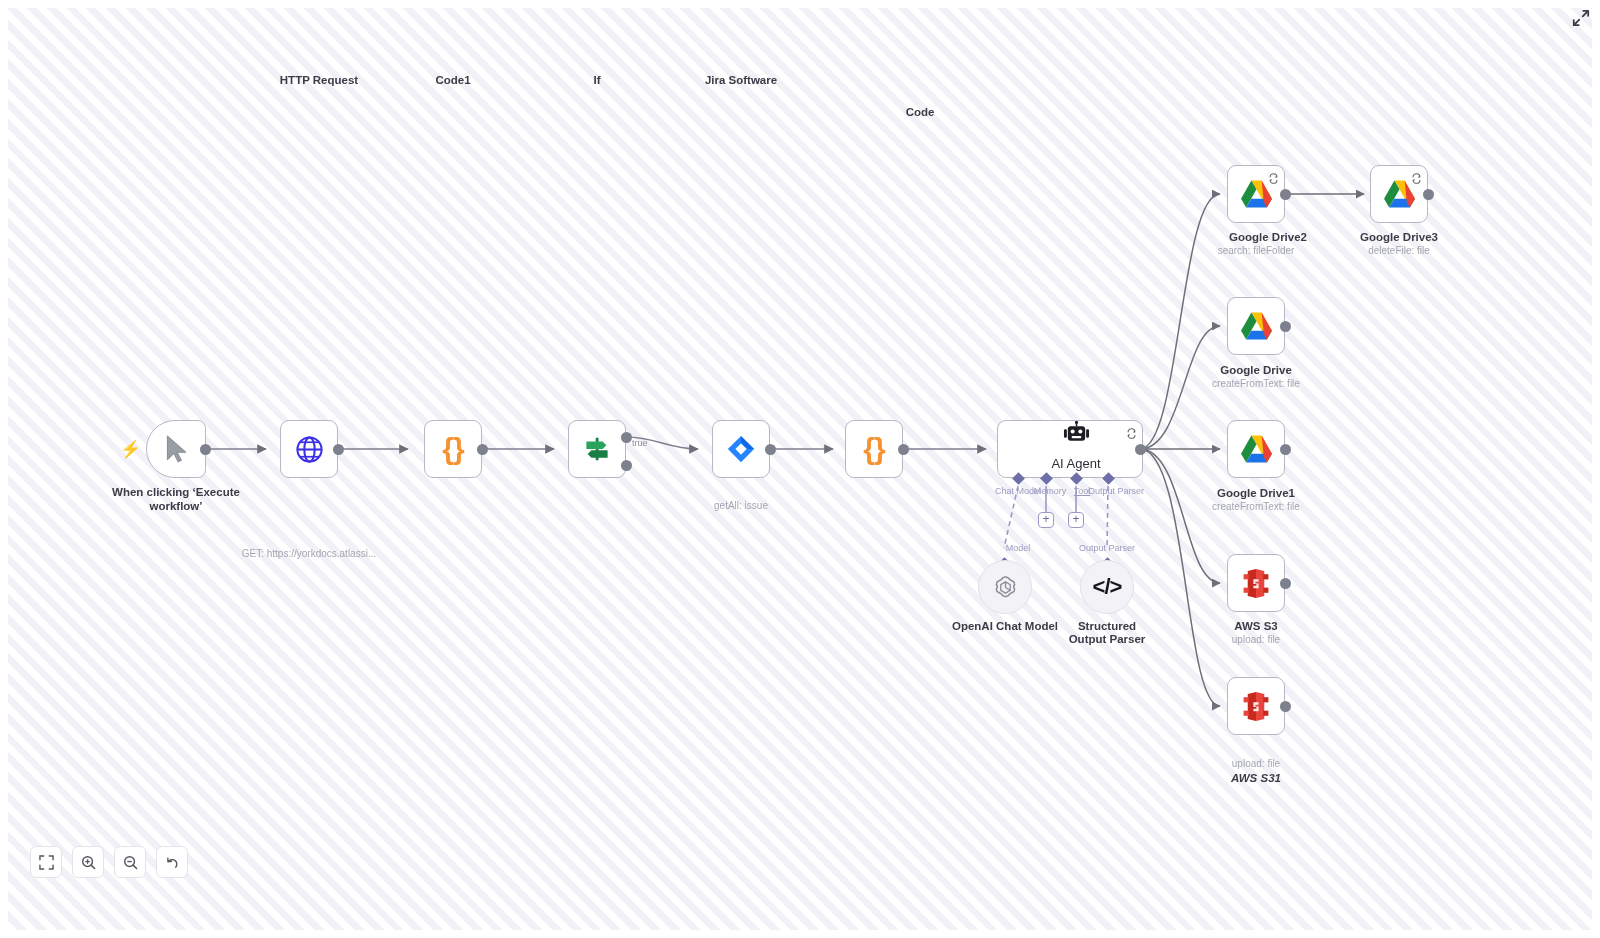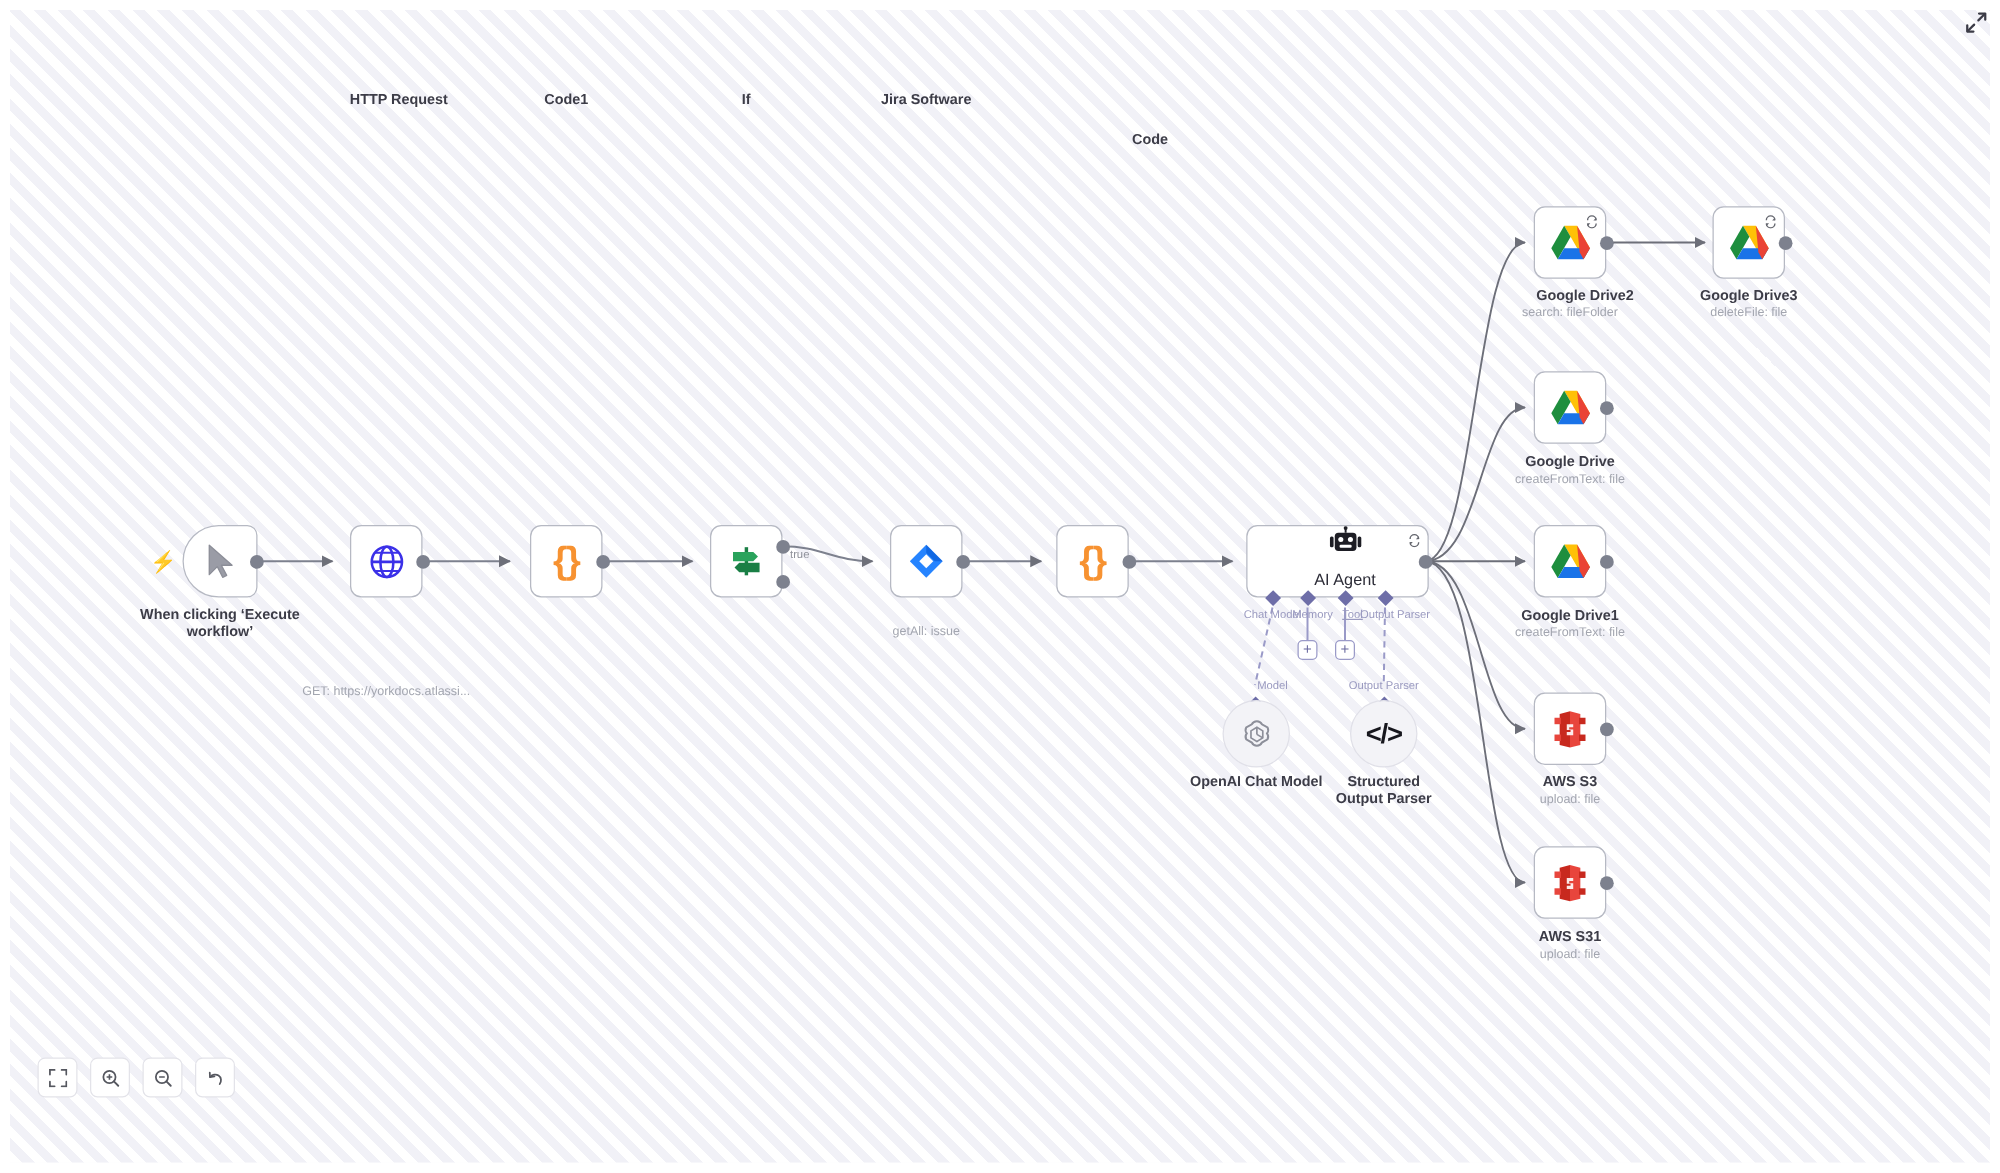--- a/index.html
+++ b/index.html
@@ -443,21 +443,21 @@
       <path d="M5,3 L13,1 L13,29 L5,27 Z" fill="#c8291e"></path>
       <path d="M21,3 L13,1 L13,29 L21,27 Z" fill="#e8453c"></path>
       <rect x="1" y="6" width="5" height="5" fill="#e8453c"></rect>
       <rect x="20" y="6" width="5" height="5" fill="#c8291e"></rect>
       <rect x="1" y="19" width="5" height="5" fill="#e8453c"></rect>
       <rect x="20" y="19" width="5" height="5" fill="#c8291e"></rect>
       <path d="M10.5,11 h5 v2.4 h-3 v1.6 h3 v4.5 h-5 v-2.4 h3 v-1.6 h-3 Z" fill="#ffffff" opacity="0.9"></path>
     </svg>
   </div>
   <div class="dot-out" style="left:1272px; top:693px;"></div>
-  <div class="node-title" style="left:1248px; top:736px;">AWS S31</div>
+  <div class="node-title" style="left:1248px; top:764px;font-style:italic;">AWS S31</div>
   <div class="node-subtitle" style="left:1248px; top:750px;">upload: file</div>
 
   <div id="toolbar">
     <div class="tb-btn">
       <svg width="15" height="15" viewBox="0 0 16 16">
         <path d="M1,5 L1,1 L5,1 M11,1 L15,1 L15,5 M15,11 L15,15 L11,15 M5,15 L1,15 L1,11" fill="none" stroke="#55575f" stroke-width="1.5" stroke-linecap="round"></path>
       </svg>
     </div>
     <div class="tb-btn">
       <svg width="15" height="15" viewBox="0 0 16 16">

